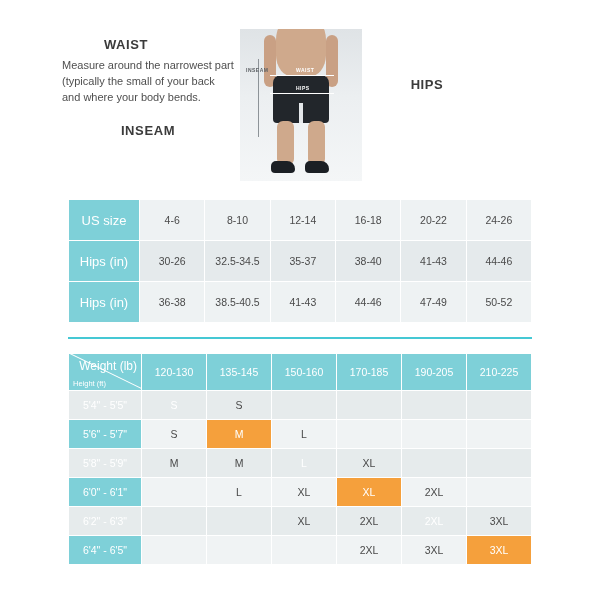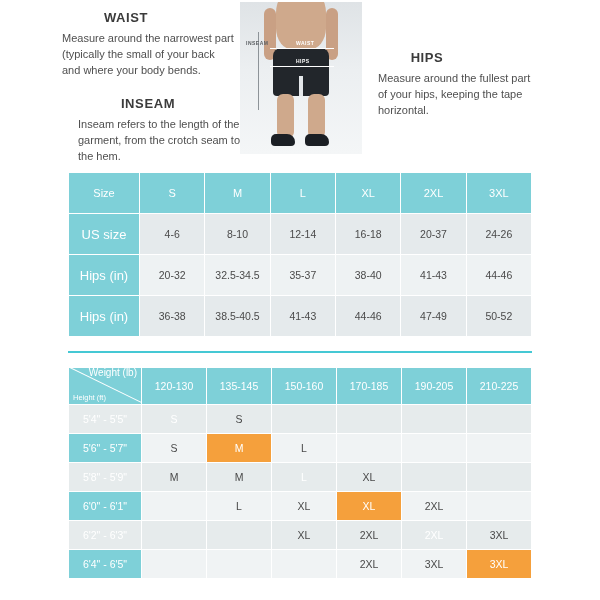--- a/index.html
+++ b/index.html
@@ -13,20 +13,21 @@
     font-family: "Liberation Sans", sans-serif;
     color: #4a4a4a;
     position: relative;
     overflow: hidden;
   }
 
   
   .top-section {
     position: relative;
     height: 160px;
+    margin-top: 27px;
   }
 
   .photo {
     position: absolute;
     left: 240px;
     top: 2px;
     width: 122px;
     height: 152px;
     background: linear-gradient(180deg, #dfe3e6 0%, #eceff1 45%, #f4f6f7 100%);
     overflow: hidden;
@@ -215,22 +216,22 @@
     top: 50%;
     width: 130%;
     height: 1px;
     background: #ffffff;
     transform: rotate(26deg);
     transform-origin: center;
   }
   .corner-cell .c-top {
     position: absolute;
     right: 4px;
-    top: 0;
-    font-size: 10px;
+    top: 8px;
+    font-size: 12px;
     color: #ffffff;
     line-height: 9px;
   }
   .corner-cell .c-bot {
     position: absolute;
     left: 4px;
     bottom: 2px;
     font-size: 7.5px;
     color: #ffffff;
     line-height: 9px;
@@ -260,53 +261,42 @@
     <div class="photo-label inseam">INSEAM</div>
   </div>
 
   <div class="info-block blk-waist">
     <div class="info-title">WAIST</div>
     <div class="info-body">Measure around the narrowest part (typically the small of your back and where your body bends.</div>
   </div>
 
   <div class="info-block blk-inseam">
     <div class="info-title">INSEAM</div>
-    <div class="info-body">Inseam refers to the length of the garment, from the crotch seam to the hem.</div>
   </div>
 
   <div class="info-block blk-hips">
     <div class="info-title">HIPS</div>
-    <div class="info-body">Measure around the fullest part of your hips, keeping the tape horizontal.</div>
   </div>
 </div>
 
 <div class="table-wrap">
   <table id="size-table">
     <tbody>
-        <tr>
-          <td class="hdr col0">Size</td>
-          <td class="hdr">S</td>
-          <td class="hdr">M</td>
-          <td class="hdr">L</td>
-          <td class="hdr">XL</td>
-          <td class="hdr">2XL</td>
-          <td class="hdr">3XL</td>
-        </tr>
         <tr>
           <td class="rowhdr col0">US size</td>
           <td>4-6</td>
           <td>8-10</td>
           <td>12-14</td>
           <td>16-18</td>
-          <td>20-37</td>
+          <td>20-22</td>
           <td>24-26</td>
         </tr>
         <tr>
           <td class="rowhdr col0">Hips (in)</td>
-          <td>20-32</td>
+          <td>30-26</td>
           <td>32.5-34.5</td>
           <td>35-37</td>
           <td>38-40</td>
           <td>41-43</td>
           <td>44-46</td>
         </tr>
         <tr>
           <td class="rowhdr col0">Hips (in)</td>
           <td>36-38</td>
           <td>38.5-40.5</td>

